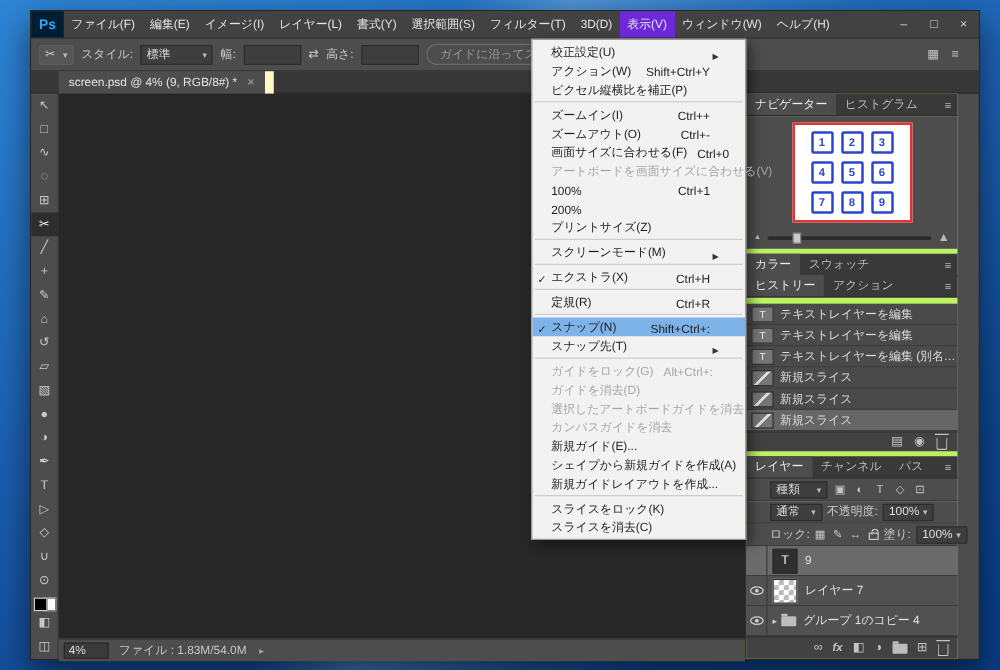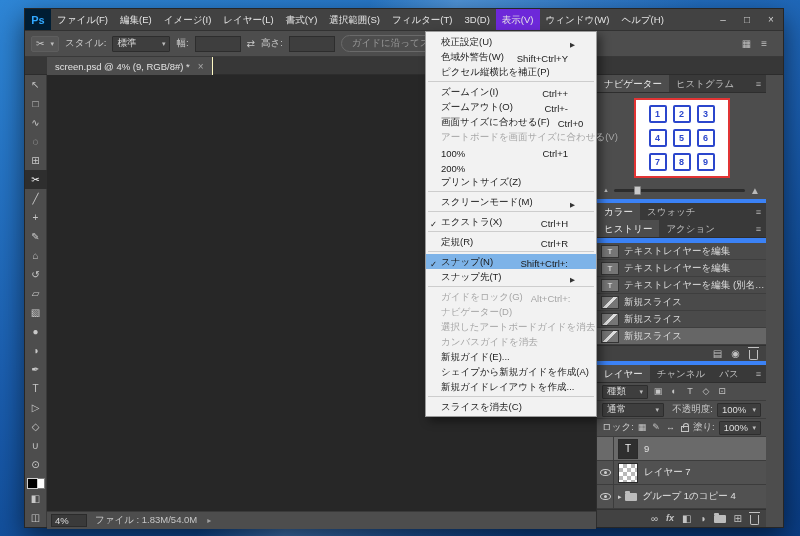--- a/index.html
+++ b/index.html
@@ -20,36 +20,36 @@
 .optionsbar{position:absolute;left:0;top:22px;width:100%;height:26px;background:#4d4d4d;border-bottom:1px solid #393939;display:flex;align-items:center;gap:6px;padding:0 6px;font-size:9.5px;color:#c9c9c9}
 .toolbadge{display:flex;align-items:center;gap:3px;padding:2px 4px;border:1px solid #5e5e5e;border-radius:2px;background:#565656}
 .pselect{display:flex;align-items:center;justify-content:space-between;height:16px;background:#3e3e3e;border:1px solid #2d2d2d;border-radius:1px;padding:0 4px;color:#dedede;white-space:nowrap}
 .selarr{font-size:7px;color:#bdbdbd;margin-left:3px}
 .optlabel{white-space:nowrap}
 .tfield{width:46px;height:16px;background:#3e3e3e;border:1px solid #2d2d2d;color:#dedede;font-size:9.5px;padding:0 3px}
 .slices-btn{height:17px;border:1px solid #6a6a6a;border-radius:9px;background:transparent;color:#9b9b9b;font-size:9.5px;padding:0 10px;white-space:nowrap}
 .opt-right{margin-left:auto;display:flex;gap:10px;padding-right:10px;color:#c0c0c0}
 
 .tabbar{position:absolute;left:0;top:48px;width:100%;height:18px;background:#373737;border-bottom:1px solid #2c2c2c}
-.doctab{position:absolute;left:22px;top:0;height:18px;background:#4d4d4d;display:flex;align-items:center;padding:0 8px;font-size:9.5px;color:#e3e3e3;border-right:1px solid #fef9c3;white-space:nowrap}
+.doctab{position:absolute;left:22px;top:0;height:18px;background:#4d4d4d;display:flex;align-items:center;padding:0 8px;font-size:9.5px;color:#e3e3e3;border-right:7px solid #fef9c3;white-space:nowrap}
 .tabclose{margin-left:8px;color:#a9a9a9;font-size:10px}
 
 .tools{position:absolute;left:0;top:66px;width:22px;bottom:0;background:#4d4d4d;border-right:1px solid #3a3a3a;display:flex;flex-direction:column;align-items:center}
 .tool{width:22px;height:19px;line-height:19px;text-align:center;font-size:10px;color:#c8c8c8}
 .tool.active{background:#2e2e2e;color:#fff}
 .swatches{position:relative;width:18px;height:18px;margin-top:4px}
 .sw-fg{position:absolute;left:0;top:0;width:11px;height:11px;background:#000;border:1px solid #cfcfcf;z-index:2}
 .sw-bg{position:absolute;right:0;bottom:0;width:11px;height:11px;background:#fff;border:1px solid #7e7e7e}
 
 .canvas{position:absolute;left:22px;top:66px;width:549px;height:436px;background:#272727}
 .statusbar{position:absolute;left:22px;top:502px;width:549px;height:18px;background:#4d4d4d;border-top:1px solid #3a3a3a;display:flex;align-items:center;font-size:9.5px;color:#c6c6c6}
 .zoombox{width:36px;height:13px;background:#3a3a3a;border:1px solid #2b2b2b;margin:0 8px 0 4px;line-height:11px;padding-left:3px;color:#ddd}
 .status-arrow{margin-left:10px;color:#9f9f9f;font-size:8px}
 
-.panels{position:absolute;left:571px;top:66px;width:170px;bottom:0;background:#3b82f6;border-left:1px solid #2d2d2d}
+.panels{position:absolute;left:571px;top:66px;width:170px;bottom:0;background:#bef264;border-left:1px solid #2d2d2d}
 .phead{position:absolute;left:0;width:100%;height:18px;background:#393939;display:flex;align-items:stretch;border-bottom:1px solid #2e2e2e}
 #nav-tabs{top:0}#color-tabs{top:128px}#history-tabs{top:145px}#layers-tabs{top:290px}
 .ptab{padding:0 7px;line-height:18px;font-size:9.5px;color:#bdbdbd;white-space:nowrap}
 .ptab.active{background:#4d4d4d;color:#ececec}
 .pmenu{margin-left:auto;line-height:18px;padding-right:5px;color:#b5b5b5;font-size:9px}
 .navbody{position:absolute;top:18px;left:0;width:100%;height:106px;background:#4d4d4d}
 .proxy{width:96px;height:80px;margin:5px auto 0;background:#fff;border:2px solid #e23434;display:flex;align-items:center;justify-content:center}
 .navgrid{display:grid;grid-template-columns:repeat(3,18px);grid-auto-rows:18px;gap:6px}
 .navcell{border:2px solid #2b46cc;color:#2b46cc;font-weight:700;font-size:9px;display:flex;align-items:center;justify-content:center;border-radius:2px;background:#fff}
 .navslider{position:absolute;left:6px;right:6px;bottom:3px;height:12px;display:flex;align-items:center;color:#b9b9b9}
@@ -58,21 +58,21 @@
 .nthumb{position:absolute;top:-3px;width:7px;height:9px;background:#c9c9c9;border:1px solid #858585;border-radius:1px}
 
 .hlist{position:absolute;top:168px;left:0;width:100%;height:102px;background:#454545;overflow:hidden}
 .hrow{height:17px;display:flex;align-items:center;border-bottom:1px solid #3e3e3e;font-size:9.5px;color:#dcdcdc;background:#4a4a4a;white-space:nowrap}
 .hrow.selected{background:#666}
 .hthumb{flex:0 0 18px;width:18px;height:13px;margin:0 5px 0 4px;background:#767676;border:1px solid #343434;color:#f1f1f1;font-size:8px;line-height:11px;text-align:center}
 .hthumb.slice{background:linear-gradient(135deg,#767676 44%,#ddd 44%,#ddd 56%,#767676 56%)}
 .hlabel{overflow:hidden;text-overflow:ellipsis}
 .hfooter{position:absolute;top:270px;left:0;width:100%;height:16px;background:#424242;border-top:1px solid #323232;display:flex;justify-content:flex-end;align-items:center;gap:9px;padding-right:8px;color:#c2c2c2}
 
-.lrow-bar{position:absolute;left:0;width:100%;height:18px;background:#4d4d4d;border-bottom:1px solid #3d3d3d;display:flex;align-items:center;gap:4px;padding:0 5px;font-size:9.5px;color:#c9c9c9}
+.lrow-bar{position:absolute;left:0;width:100%;height:18px;background:#4d4d4d;border-bottom:1px solid #3d3d3d;display:flex;align-items:center;gap:4px;padding:0 19px;font-size:9.5px;color:#c9c9c9}
 .lfilter{top:308px}.lblend{top:326px}.llock{top:344px}
 #filter-icons{display:flex;gap:4px;color:#c5c5c5;align-items:center}
 #filter-icons .glyph-icon{font-size:9px;width:12px;text-align:center}
 #lock-icons{display:flex;gap:6px;align-items:center;color:#c5c5c5}
 #lock-icons .glyph-icon{font-size:9px}
 .ml-auto{margin-left:auto}
 .llist{position:absolute;top:362px;left:0;width:100%;height:74px;background:#484848}
 .lrow{height:24px;display:flex;align-items:center;border-bottom:1px solid #3c3c3c;font-size:9.5px;color:#e0e0e0;background:#515151}
 .lrow.selected{background:#6a6a6a}
 .leye{flex:0 0 17px;width:17px;height:100%;border-right:1px solid #3c3c3c;display:flex;align-items:center;justify-content:center}
@@ -349,21 +349,21 @@
 
   <div class="vmenu" id="viewmenu">
       <div class="mitem">
         <span class="mchk"></span>
         <span class="mlbl">校正設定(U)</span>
         <span class="msc"></span>
         <span class="marr">▶</span>
       </div>
       <div class="mitem">
         <span class="mchk"></span>
-        <span class="mlbl">色域外警告(W)</span>
+        <span class="mlbl">アクション(W)</span>
         <span class="msc">Shift+Ctrl+Y</span>
         <span class="marr"></span>
       </div>
       <div class="mitem">
         <span class="mchk"></span>
         <span class="mlbl">ピクセル縦横比を補正(P)</span>
         <span class="msc"></span>
         <span class="marr"></span>
       </div>
       <div class="msep"></div>
@@ -445,21 +445,21 @@
       </div>
       <div class="msep"></div>
       <div class="mitem disabled">
         <span class="mchk"></span>
         <span class="mlbl">ガイドをロック(G)</span>
         <span class="msc">Alt+Ctrl+:</span>
         <span class="marr"></span>
       </div>
       <div class="mitem disabled">
         <span class="mchk"></span>
-        <span class="mlbl">ナビゲーター(D)</span>
+        <span class="mlbl">ガイドを消去(D)</span>
         <span class="msc"></span>
         <span class="marr"></span>
       </div>
       <div class="mitem disabled">
         <span class="mchk"></span>
         <span class="mlbl">選択したアートボードガイドを消去</span>
         <span class="msc"></span>
         <span class="marr"></span>
       </div>
       <div class="mitem disabled">
@@ -482,19 +482,25 @@
       </div>
       <div class="mitem">
         <span class="mchk"></span>
         <span class="mlbl">新規ガイドレイアウトを作成...</span>
         <span class="msc"></span>
         <span class="marr"></span>
       </div>
       <div class="msep"></div>
       <div class="mitem">
         <span class="mchk"></span>
+        <span class="mlbl">スライスをロック(K)</span>
+        <span class="msc"></span>
+        <span class="marr"></span>
+      </div>
+      <div class="mitem">
+        <span class="mchk"></span>
         <span class="mlbl">スライスを消去(C)</span>
         <span class="msc"></span>
         <span class="marr"></span>
       </div>
     </div>
 
 </div>
 
 </body></html>

